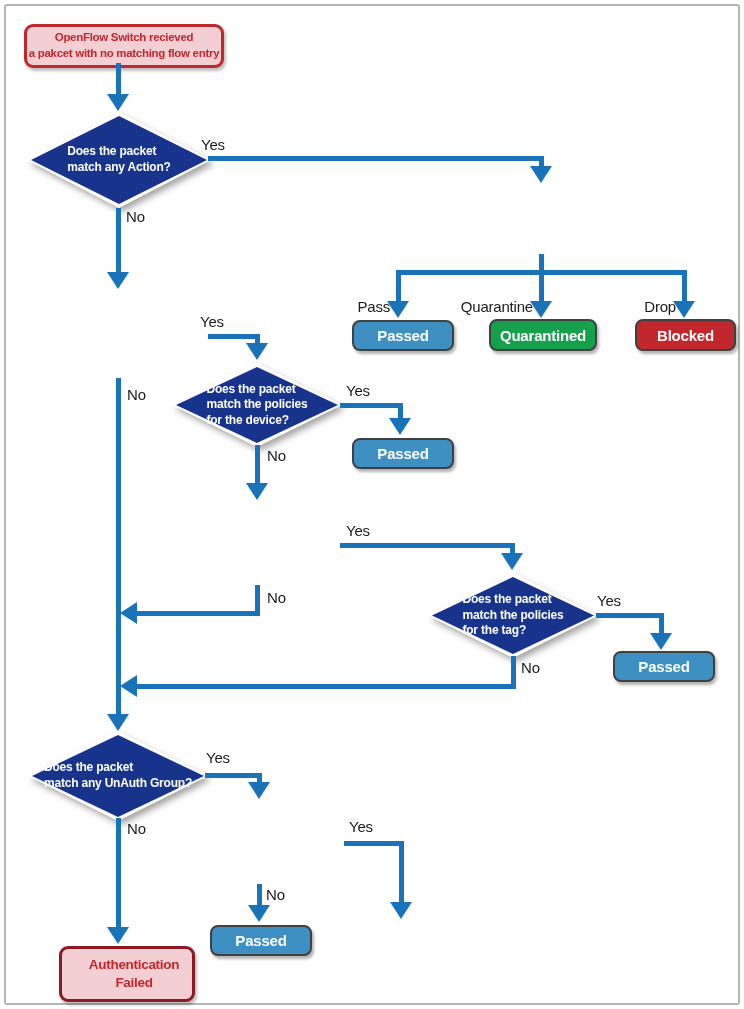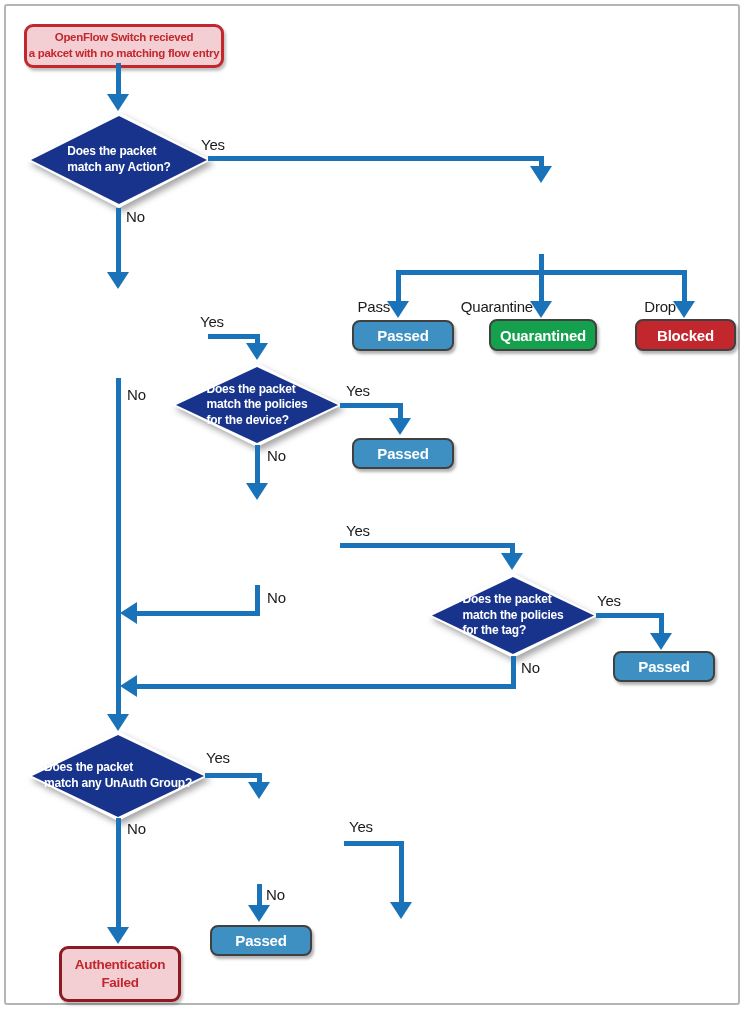--- a/index.html
+++ b/index.html
@@ -37,21 +37,21 @@
   .oc-green { background:var(--c-quarantine-green,#14a04d); }
   .oc-red   { background:var(--c-block-red,#c1272d); }
   .oc-gray  { background:var(--c-detect-gray,#8d8d8d); }
   
   .alertbox { position:absolute; background:var(--c-alert-fill,#f3ced3);
     border:3px solid var(--c-alert-red,#c1272d); border-radius:9px;
     color:var(--c-alert-red,#c1272d); font-weight:bold; text-align:center;
     display:flex; align-items:center; justify-content:center; white-space:pre-line;
     line-height:1.35; box-shadow:2px 3px 3px rgba(0,0,0,.25); }
   #start-node { font-size:11.5px; letter-spacing:-0.3px; }
-  #auth-failed { border-color:var(--c-alert-border-dark,#8c1a22); font-size:13.5px; letter-spacing:-0.3px; }
+  #auth-failed { border-color:var(--c-alert-border-dark,#8c1a22); font-size:13.5px; letter-spacing:-0.3px;padding-left:14px; }
   
   .elabel { position:absolute; color:#1a1a1a; font-size:15px; letter-spacing:-0.2px; }
 </style>
 </head>
 <body>
 
 <div id="canvas">
   <div id="frame"></div>
 
   <div class="alertbox" id="start-node" style="left:24px;top:24px;width:194px;height:38px">OpenFlow Switch recieved

